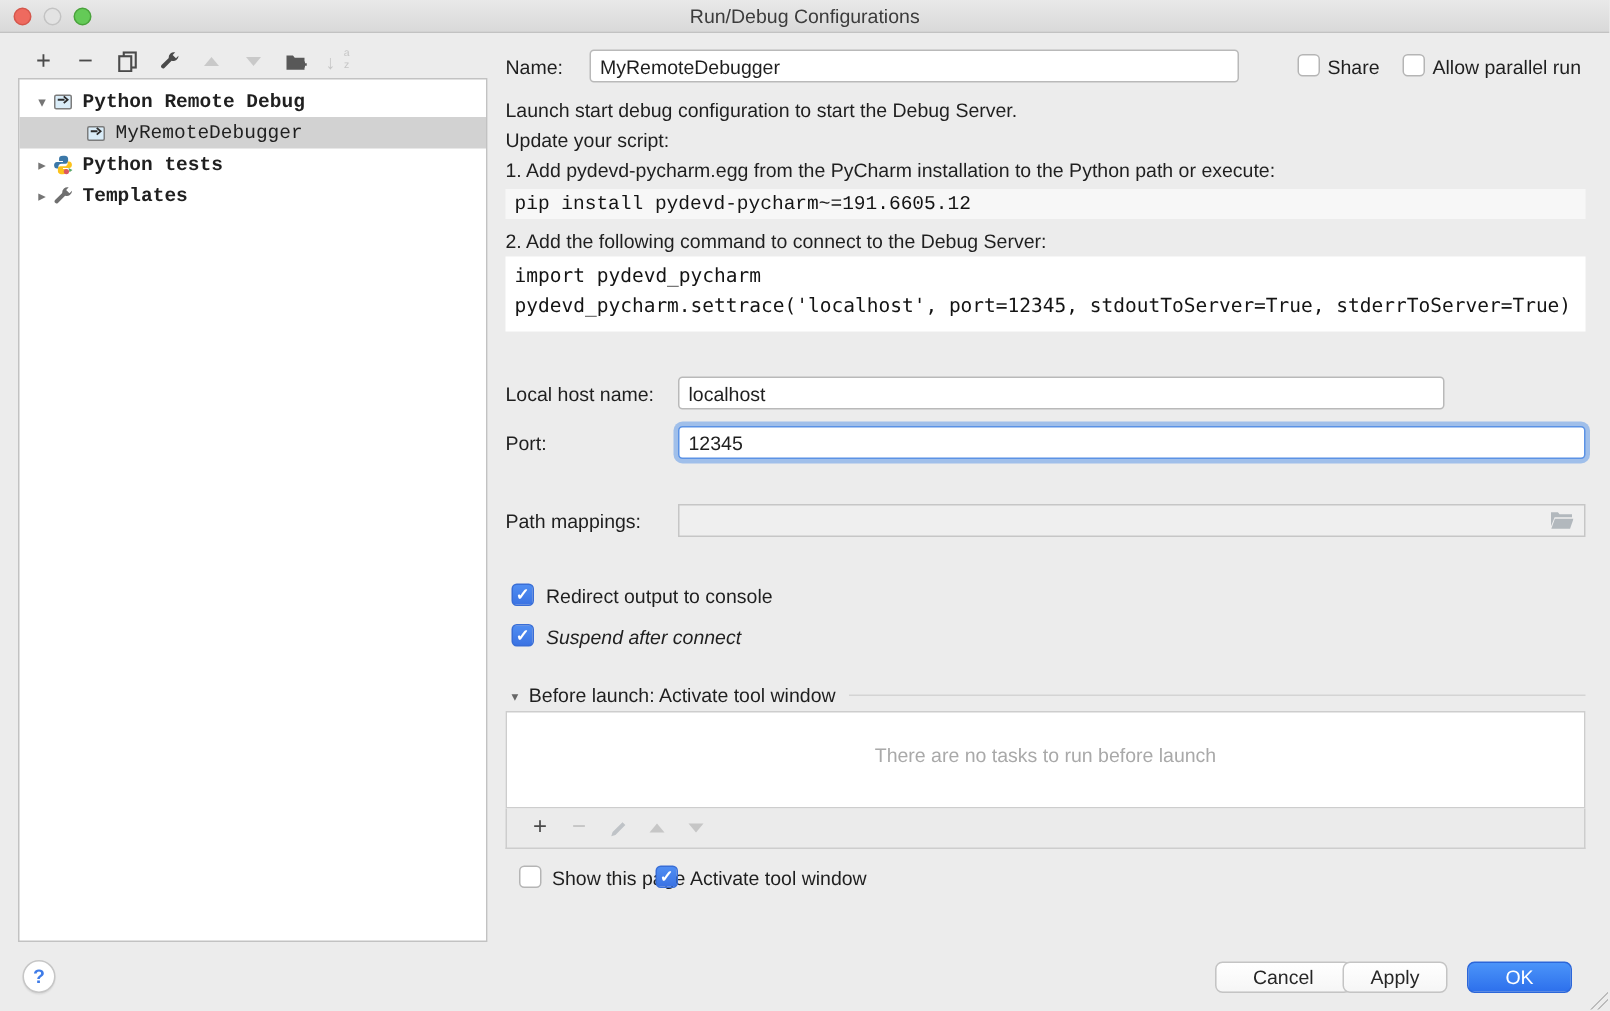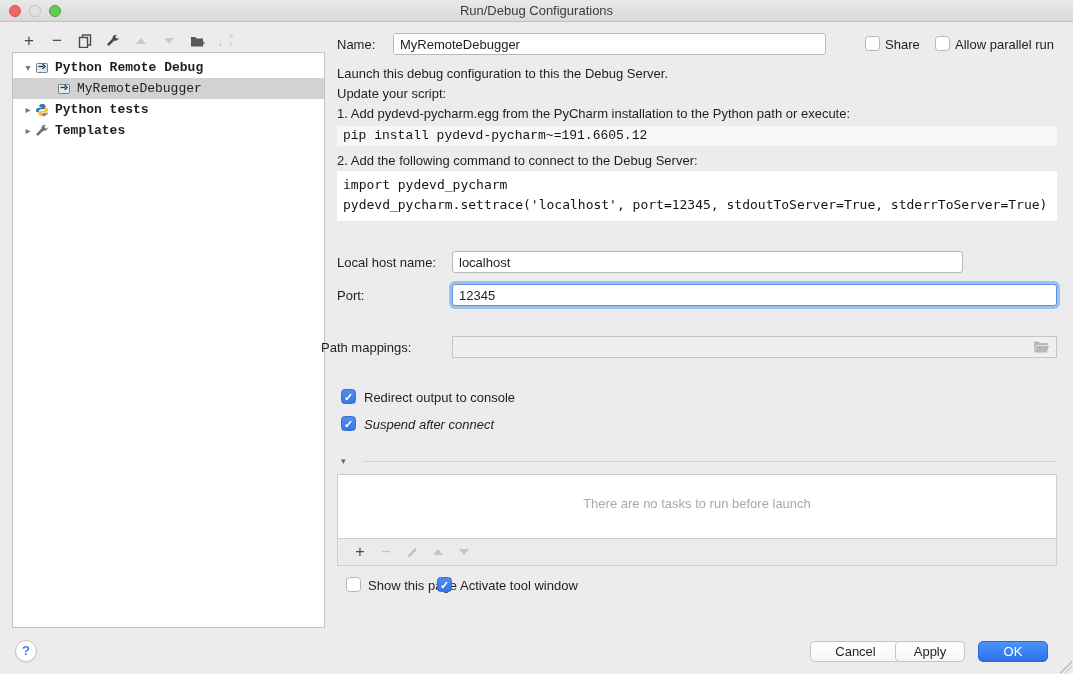--- a/index.html
+++ b/index.html
@@ -206,51 +206,52 @@
 </div>
 
 <span class="abs lbl" style="left:337px; top:37px;">Name:</span>
 <input class="txt" style="left: 393px; top: 33px; width: 433px;" value="MyRemoteDebugger">
 
 <span class="cb" style="left:865px; top:36px;"></span>
 <span class="abs lbl" style="left:885px; top:37px;">Share</span>
 <span class="cb" style="left:935px; top:36px;"></span>
 <span class="abs lbl" style="left:955px; top:37px;">Allow parallel run</span>
 
-<span class="abs lbl" style="left:337px; top:66px;">Launch this debug configuration to this the Debug Server.</span>
+<span class="abs lbl" style="left:337px; top:66px;">Launch start debug configuration to start the Debug Server.</span>
 <span class="abs lbl" style="left:337px; top:86px;">Update your script:</span>
 <span class="abs lbl" style="left:337px; top:106px;">1. Add pydevd-pycharm.egg from the PyCharm installation to the Python path or execute:</span>
 <div class="codebar" style="top:126px;">pip install pydevd-pycharm~=191.6605.12</div>
 <span class="abs lbl" style="left:337px; top:153px;">2. Add the following command to connect to the Debug Server:</span>
 <div class="codeblock" style="top:171px; height:50px;"><span>import pydevd_pycharm</span>
 <span>pydevd_pycharm.settrace('localhost', port=12345, stdoutToServer=True, stderrToServer=True)</span></div>
 
 <span class="abs lbl" style="left:337px; top:255px;">Local host name:</span>
 <input class="txt" style="left: 452px; top: 251px; width: 511px;" value="localhost">
 
 <span class="abs lbl" style="left:337px; top:288px;">Port:</span>
 <input class="txt focused" style="left: 452px; top: 284px; width: 605px;" value="12345">
 
-<span class="abs lbl" style="left:321px; top:340px;text-align:right;">Path mappings:</span>
+<span class="abs lbl" style="left:337px; top:340px;text-align:right;">Path mappings:</span>
 <div class="gray-field" style="left:452px; top:336px; width:605px;">
   <span style="position:absolute; right:7px; top:3px;">
     <svg width="16" height="14" viewBox="0 0 16 14">
         <path fill="#b2b8bd" d="M1 1.5h4.6l1.1 1.4H15v2H3.4L1 10.8z"></path>
         <path fill="#b2b8bd" d="M3.6 5.8H16l-2.3 6.7H1.2z"></path>
       </svg>
   </span>
 </div>
 
 <span class="cb checked" style="left:341px; top:389px;">✓</span>
 <span class="abs lbl" style="left:364px; top:390px;">Redirect output to console</span>
 <span class="cb checked" style="left:341px; top:416px;">✓</span>
 <span class="abs lbl" style="left:364px; top:417px;font-style:italic;">Suspend after connect</span>
 
 <div class="section-head" style="top:456px;">
   <span class="tri">▾</span>
+  <span>Before launch: Activate tool window</span>
   <span class="rule"></span>
 </div>
 
 <div class="empty-box" style="top:474px;">
   <span>There are no tasks to run before launch</span>
 </div>
 <div class="mini-toolbar" style="top:539px;">
   <div class="mb">
     <span class="glyph-dark" style="font-size:16px;">+</span>
   </div>

